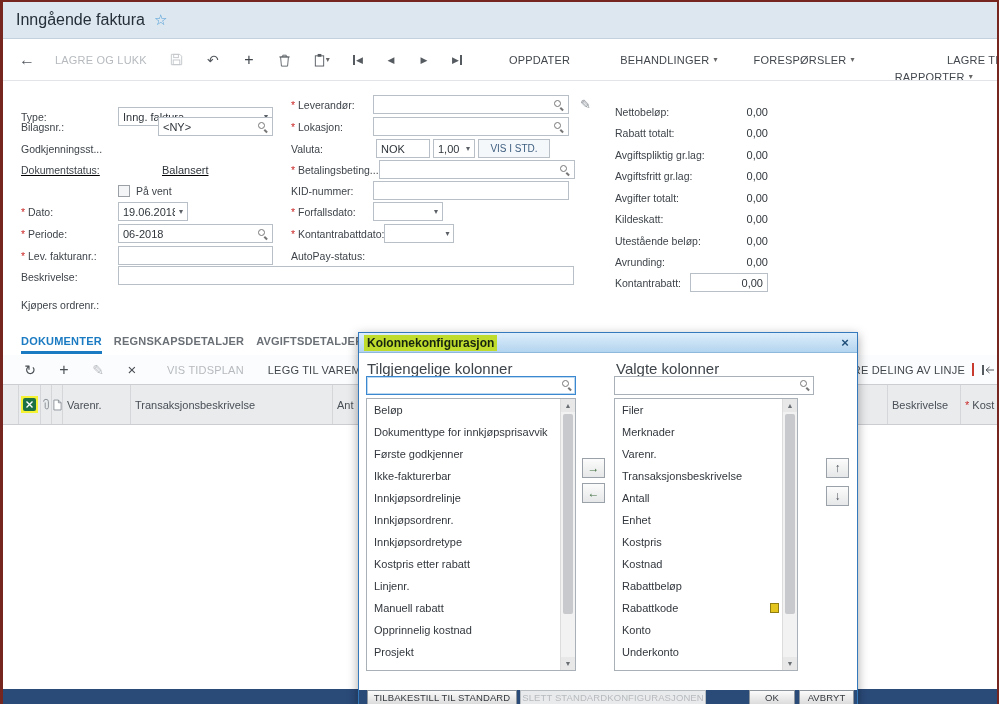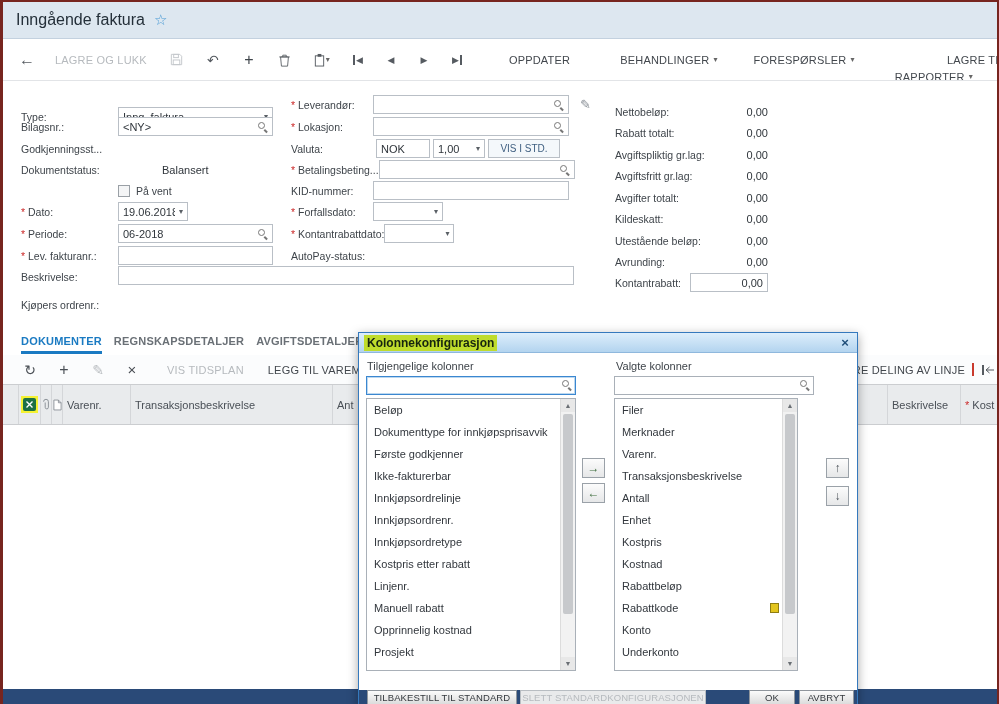--- a/index.html
+++ b/index.html
@@ -75,21 +75,21 @@
 
   
   .modal{position:absolute;left:355px;top:330px;width:500px;height:374px;border:1px solid #3579bd;box-sizing:border-box;
          box-shadow:0 3px 10px rgba(0,0,0,.35);z-index:10;}
   .mtitle{position:absolute;left:0;top:0;right:0;height:20px;background:linear-gradient(#ddeefb,#b3d4ef);
           border-bottom:1px solid #8fb8dd;display:flex;align-items:center;padding:0 4px 0 5px;box-sizing:border-box;}
   .hl-g{background:#bfdc2c;color:#16240f;font-weight:bold;font-size:12px;padding:0 3px;line-height:16px;}
   .mclose{margin-left:auto;width:16px;height:15px;display:flex;align-items:center;justify-content:center;
           color:#1f4e79;font-size:13px;font-weight:bold;cursor:pointer;}
   .mbody{position:absolute;left:0;top:20px;width:100%;height:337px;background:#fff;box-sizing:border-box;}
-  .plabel{position:absolute;font-size:11px;color:#3e444a;}
+  .plabel{position:absolute;font-size:15px;color:#3e444a;}
   .searchwrap{position:absolute;height:19px;}
   .searchwrap input{width:100%;height:19px;box-sizing:border-box;border:1px solid #a9b0b8;font-size:11px;
                     padding:2px 18px 2px 4px;outline:none;font-family:"Liberation Sans",sans-serif;}
   .searchwrap input.focused{border:1px solid #3b87d0;box-shadow:0 0 0 1px #bcd8f0 inset;}
   .searchwrap .mag{position:absolute;right:4px;top:4px;}
   .list{position:absolute;border:1px solid #a9b0b8;background:#fff;overflow:hidden;box-sizing:border-box;}
   .litem{height:22px;display:flex;align-items:center;padding:0 16px 0 7px;font-size:11px;color:#32373d;cursor:pointer;
          justify-content:space-between;white-space:nowrap;}
   .flagicon{width:9px;height:10px;background:#e3c51e;border:1px solid #8f7d12;box-sizing:border-box;margin-right:2px;}
   .sbar{position:absolute;right:0;top:0;bottom:0;width:14px;background:#f2f2f2;border-left:1px solid #dcdcdc;}
@@ -173,31 +173,31 @@
     </span>
   </div>
 
   <div class="frow" style="left:18px;top:105px;width:252px;">
     <span class="flabel lw">Type:</span>
     <div class="cbox" style="width:155px;">
       <span class="fillx">Inng. faktura</span>
       <span class="chev">▾</span>
     </div>
   </div>
-  <div class="frow" style="left:18px;top:115px;width:252px;">
+  <div class="frow" style="left:18px;top:115px;width:252px;gap:40px;">
     <span class="flabel lw">Bilagsnr.:</span>
     <div class="cbox" style="width:155px;">
       <span class="fillx">&lt;NY&gt;</span>
       <span class="mag"></span>
     </div>
   </div>
   <div class="frow" style="left:18px;top:137px;width:252px;">
     <span class="flabel lw">Godkjenningsst...</span>
   </div>
-  <div class="frow" style="left:18px;top:158px;width:252px;">
+  <div class="frow" style="left:18px;top:158px;width:252px;text-decoration:underline;">
     <span class="flabel lw">Dokumentstatus:</span>
     <span class="ptext">Balansert</span>
   </div>
   <div class="frow" style="left:115px;top:179px;gap:6px;">
     <span class="cb"></span>
     <span class="flabel">På vent</span>
   </div>
   <div class="frow" style="left:18px;top:200px;width:252px;">
     <span class="flabel lw req">Dato:</span>
     <div class="cbox" style="width:70px;">
@@ -241,21 +241,21 @@
     <div class="cbox" style="width:196px;">
       <span class="fillx"></span>
         <span class="mag"></span>
     </div>
   </div>
   <div class="frow" style="left:288px;top:137px;width:284px;gap:3px;">
     <span class="flabel mw">Valuta:</span>
     <div class="cbox" style="width:54px;">
       <span class="fillx">NOK</span>
     </div>
-    <div class="cbox" style="width:52px;">
+    <div class="cbox" style="width:42px;">
       <span class="fillx">1,00</span>
       <span class="chev">▾</span>
     </div>
     <div class="sbtn" style="width:72px;">VIS I STD.</div>
   </div>
   <div class="frow" style="left:288px;top:158px;width:284px;">
     <span class="flabel mw req">Betalingsbeting...</span>
     <div class="cbox" style="width:196px;">
       <span class="fillx"></span>
         <span class="mag"></span>

